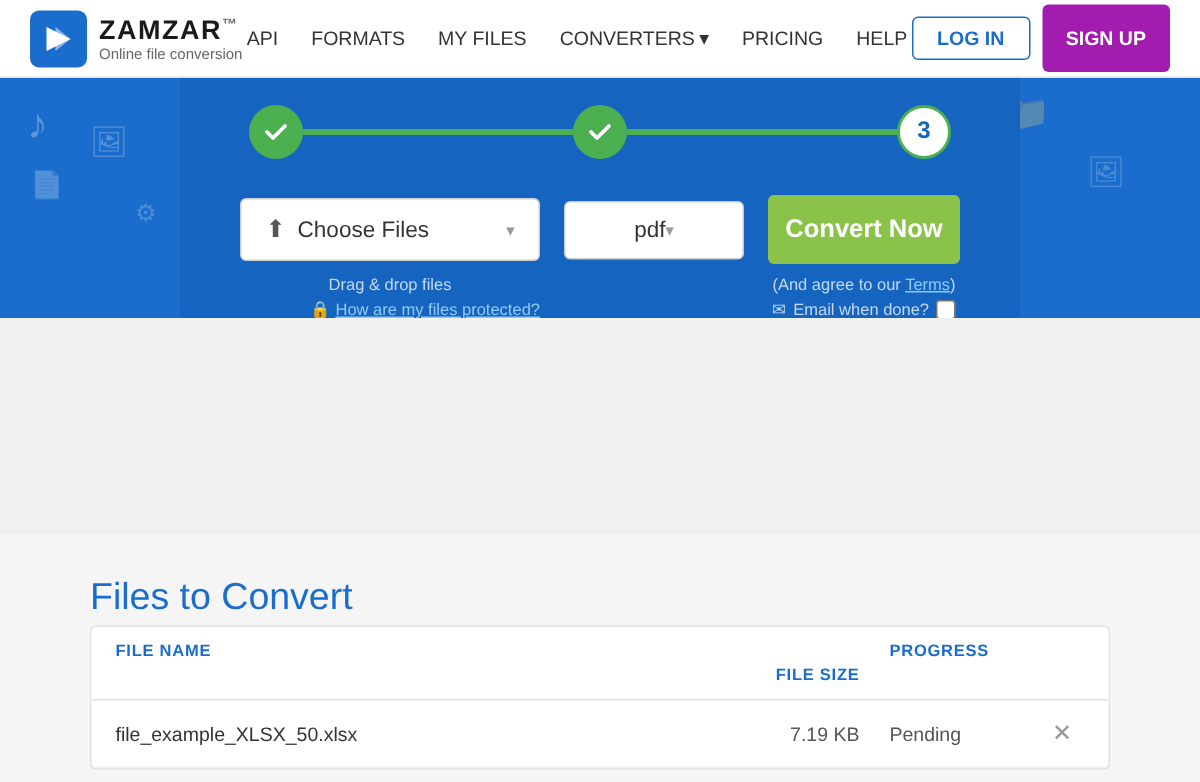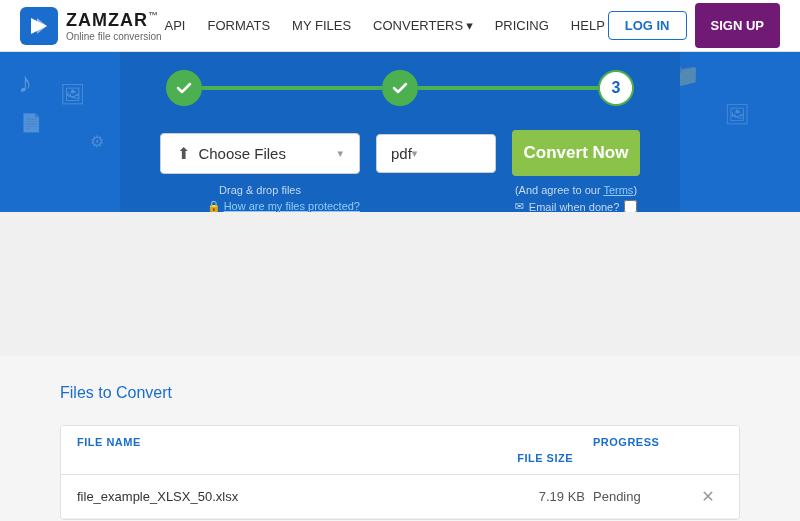--- a/index.html
+++ b/index.html
@@ -60,21 +60,21 @@
       border: 1.5px solid #1a6dcc;
       background: #fff;
       color: #1a6dcc;
       padding: 6px 16px;
       border-radius: 4px;
       font-size: 13px;
       font-weight: bold;
       cursor: pointer;
     }
     .btn-signup {
-      background: #701a75;
+      background: #a21caf;
       color: #fff;
       border: none;
       padding: 15px 16px;
       border-radius: 4px;
       font-size: 13px;
       font-weight: bold;
       cursor: pointer;
       text-align: right;
     }
 
@@ -171,21 +171,21 @@
       background: #fff;
       border: 1px solid #ccc;
       border-radius: 4px;
       display: flex;
       align-items: center;
       padding: 10px 14px;
       cursor: pointer;
       font-size: 15px;
       color: #333;
       flex: 0 0 120px;
-      justify-content: flex-start;
+      justify-content: center;
     }
     .convert-btn {
       background: #8bc34a;
       color: #fff;
       border: none;
       border-radius: 4px;
       font-size: 17px;
       font-weight: bold;
       padding: 12px 0;
       flex: 1;
@@ -232,23 +232,23 @@
       text-decoration: underline;
     }
 
     
     .files-section {
       background: #f5f5f5;
       padding: 28px 60px 20px;
       margin-top: 24px;
     }
     .files-title {
-      font-size: 16px;
-      color: #333;
-      margin-bottom: 23px;
+      font-size: 25px;
+      color: #333;
+      margin-bottom: 4px;
     }
     .files-title span { color: #1a6dcc; }
 
     .files-table {
       background: #fff;
       border: 1px solid #e0e0e0;
       border-radius: 4px;
       overflow: hidden;
       width: 100%;
     }
@@ -269,21 +269,21 @@
     .col-action { width: 30px; }
 
     .files-table-row {
       display: flex;
       align-items: center;
       padding: 12px 16px;
       border-bottom: 1px solid #f0f0f0;
       font-size: 13px;
       color: #333;
     }
-    .col-filesize-val { width: 90px; text-align: right; padding-right: 8px; color: #555; }
+    .col-filesize-val { width: 90px; text-align: right; padding-right: 20px; color: #555; }
     .col-progress-val { width: 100px; color: #555; }
     .col-action-val { width: 30px; text-align: center; color: #999; cursor: pointer; font-size: 16px; }
 
     .chevron-icon { font-size: 11px; color: #999; }
 
     
     .tm { font-size: 10px; vertical-align: super; color: #666; }
   </style>
 </head>
 <body>

